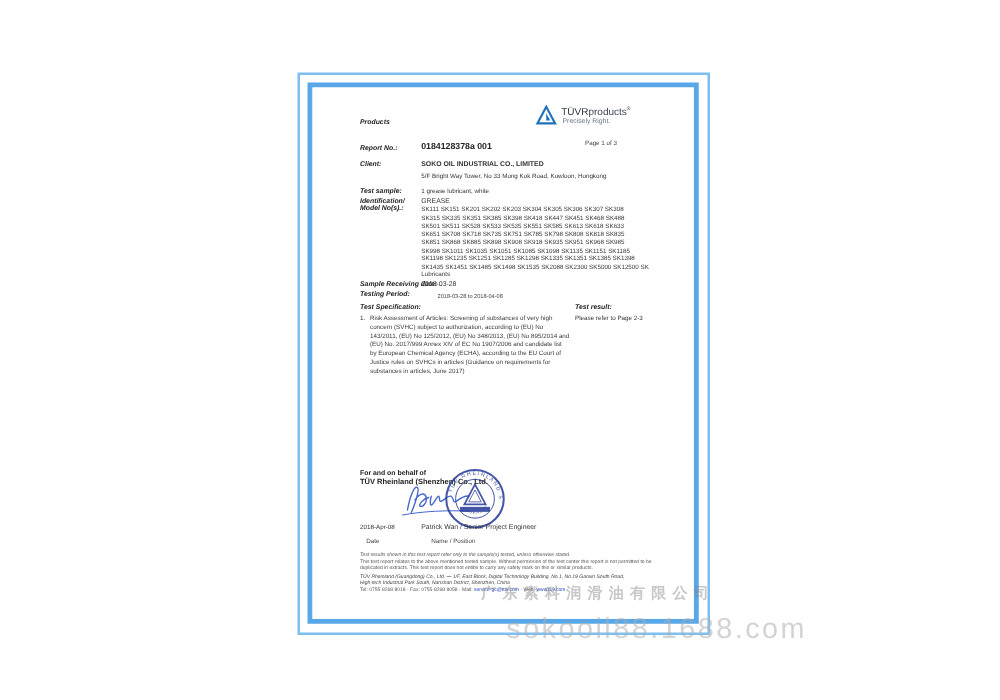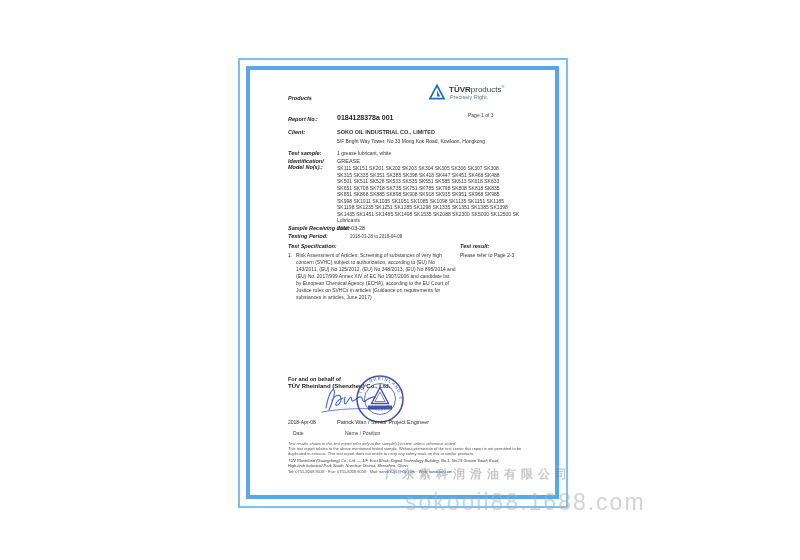--- a/index.html
+++ b/index.html
@@ -18,21 +18,21 @@
   .lbl   { font-size:5.5px; font-weight:bold; font-style:italic; color:#222; white-space:nowrap; }
   .val   { font-size:5.5px; color:#333; white-space:nowrap; }
   .tiny  { font-size:4.5px; color:#444; white-space:nowrap; }
 
   #products-label { left:38px; top:25px; }
 
   
   #logo { left:178px; top:12px; width:120px; height:22px; }
   #logo-triangle { position:absolute; left:0; top:1px; }
   #logo-text { position:absolute; left:21px; top:2px; font-size:8px; color:#3c4450; white-space:nowrap; }
-  #logo-text b { font-weight:bold; color:#2f3742; }
+  #logo-text b { font-weight:normal; color:#2f3742; }
   #logo-reg { font-size:4px; vertical-align:super; }
   #logo-tagline { position:absolute; left:22px; top:12px; font-size:5.5px; color:#6a7480; }
   #page-no { left:218px; top:42px; font-size:5px; color:#444; }
 
   #report-no-label { left:38px; top:46px; }
   #report-no      { left:87px; top:44px; font-size:7px; font-weight:bold; color:#222; }
   #client-label   { left:38px; top:59px; }
   #client-name    { left:87px; top:59px; font-weight:bold; }
   #client-address { left:87px; top:67.5px; font-size:5px; }
   #sample-label   { left:38px; top:80px; }

